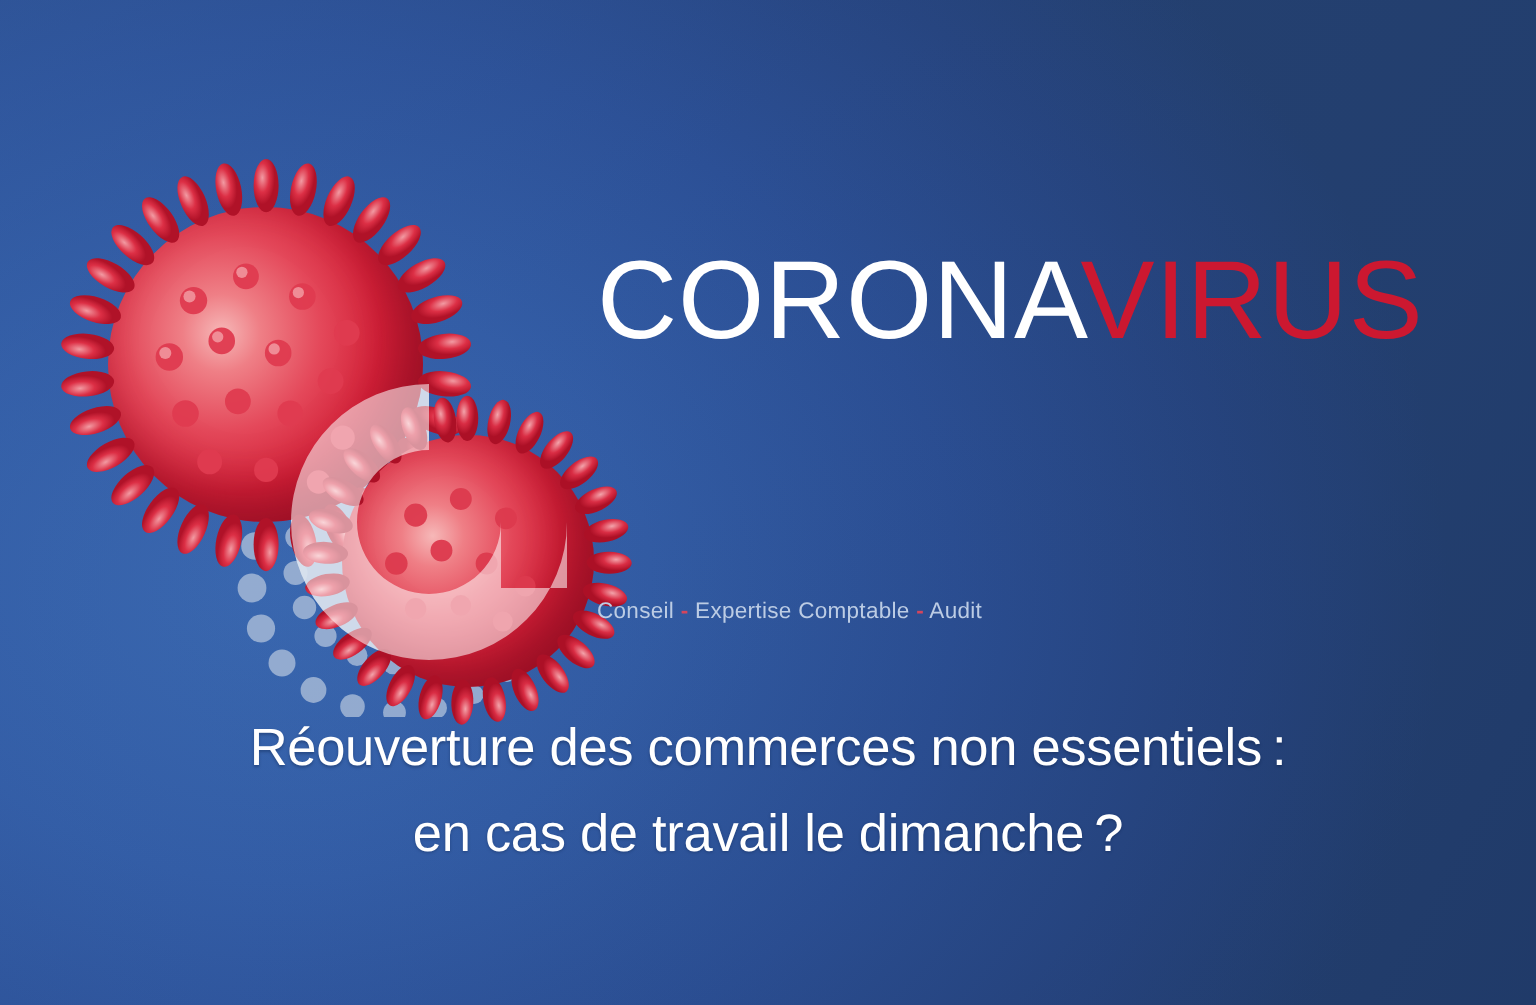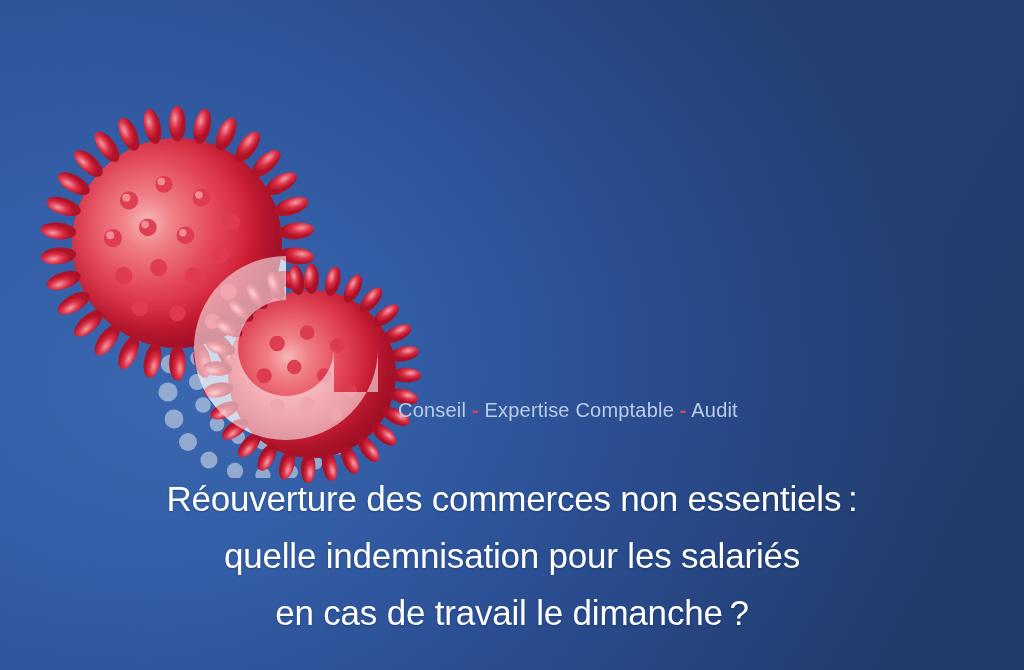--- a/index.html
+++ b/index.html
@@ -99,21 +99,21 @@
     letter-spacing: -1px;
     color: #a9bcd9;
     white-space: nowrap;
   }
 
   .tagline {
     position: absolute;
     left: 398px;
     top: 400px;
     z-index: 5;
-    font-size: 20px;
+    font-size: 15px;
     line-height: 1;
     letter-spacing: 0.2px;
     color: #bcccE4;
     white-space: nowrap;
     font-weight: 400;
   }
   .tagline .sep { color: #d4455c; font-weight: 700; }
 
   
   .headline {
@@ -331,29 +331,31 @@
       <path d="M138,38
                A92,92 0 1,0 230,130
                L230,174
                L186,174
                L186,130
                A48,48 0 1,1 138,82
                Z" fill="#ffffff" opacity="0.55"></path>
     </svg>
   </div>
 
+  <div class="brandline">
+    <span class="corona">CORONA</span><span class="virus-word">VIRUS</span>
+  </div>
 
 
   <div class="tagline">
     <span>Conseil</span>
     <span class="sep">-</span>
     <span>Expertise Comptable</span>
     <span class="sep">-</span>
     <span>Audit</span>
   </div>
 
   <div class="headline">
     <span class="ln">Réouverture des commerces non essentiels :</span>
-    <span class="ln">quelle indemnisation pour les salariés</span>
     <span class="ln">en cas de travail le dimanche ?</span>
   </div>
 
 </div>
 
 </body></html>

